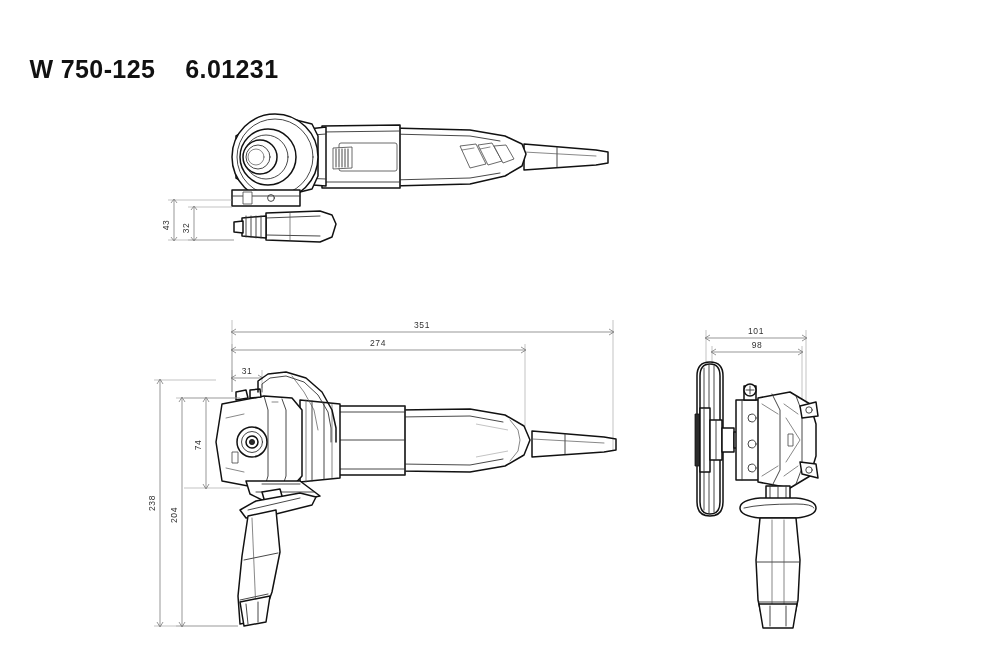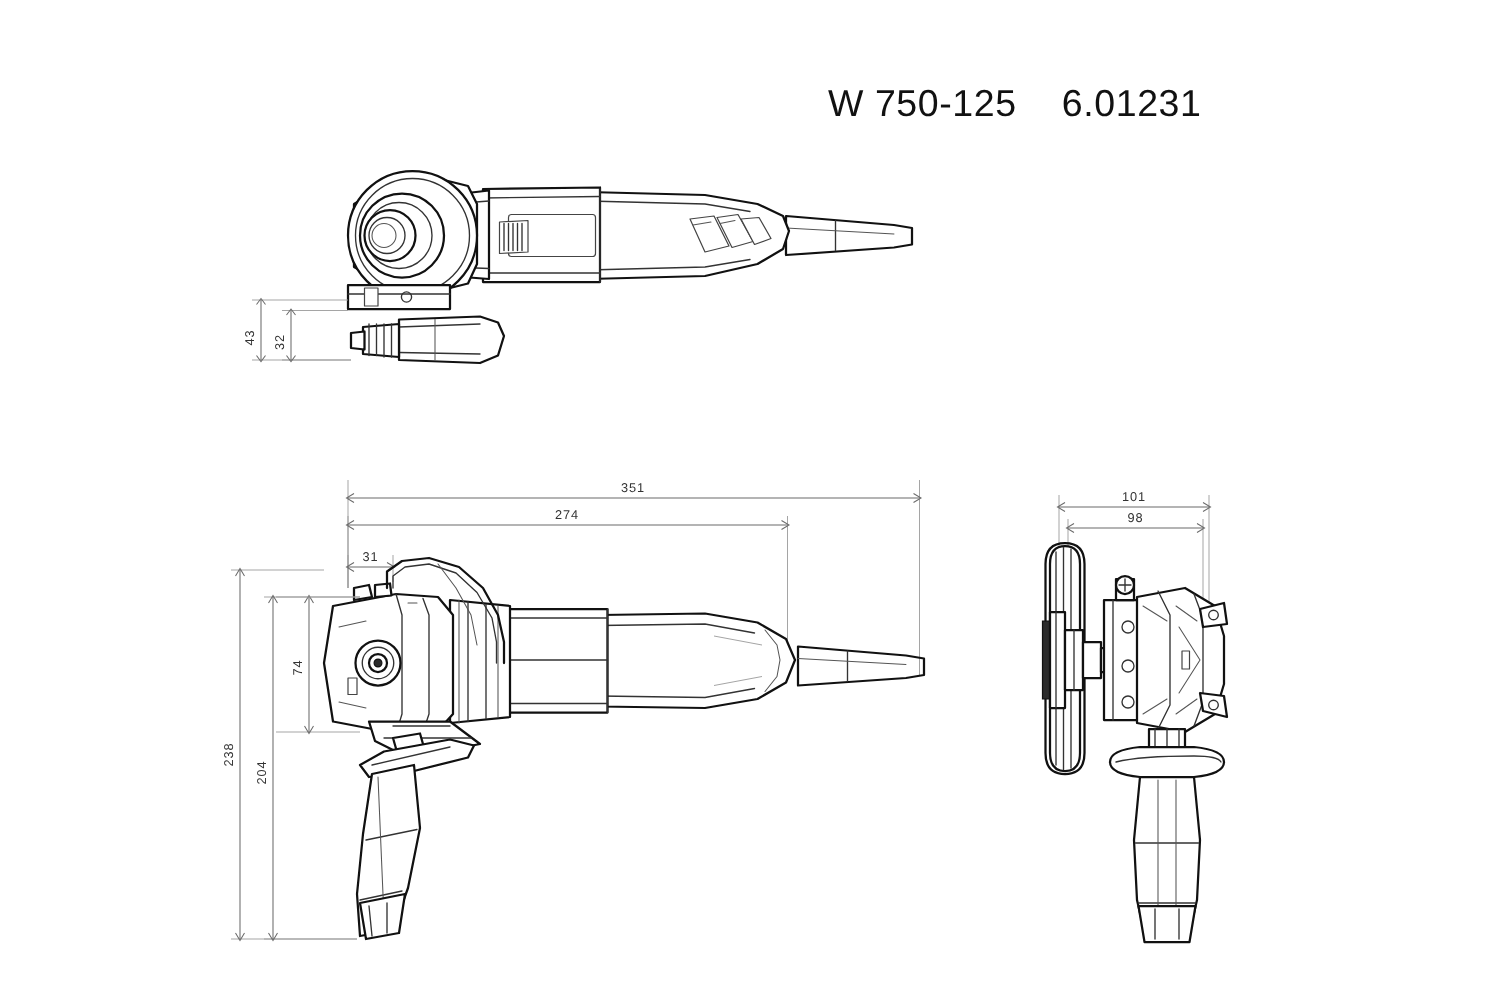--- a/index.html
+++ b/index.html
@@ -19,23 +19,23 @@
     position: absolute;
     inset: 0;
     width: 1000px;
     height: 667px;
   }
   .title-row {
     position: absolute;
     top: 26px;
     left: 0;
     width: 801px;
-    text-align: right;
+    text-align: left;
     font-size: 25px;
-    font-weight: normal;
+    font-weight: bold;
     letter-spacing: 0.4px;
     color: #111111;
     white-space: pre;
   }
   .title-row span { display: inline-block; }
   .title-gap { width: 30px; }
   svg { display: block; }
   .ol { fill: none; stroke: #111111; stroke-width: 1.5; stroke-linejoin: round; stroke-linecap: round; }
   .ol2 { fill: #ffffff; stroke: #111111; stroke-width: 1.5; stroke-linejoin: round; stroke-linecap: round; }
   .ln { fill: none; stroke: #333333; stroke-width: 0.9; stroke-linejoin: round; stroke-linecap: round; }

